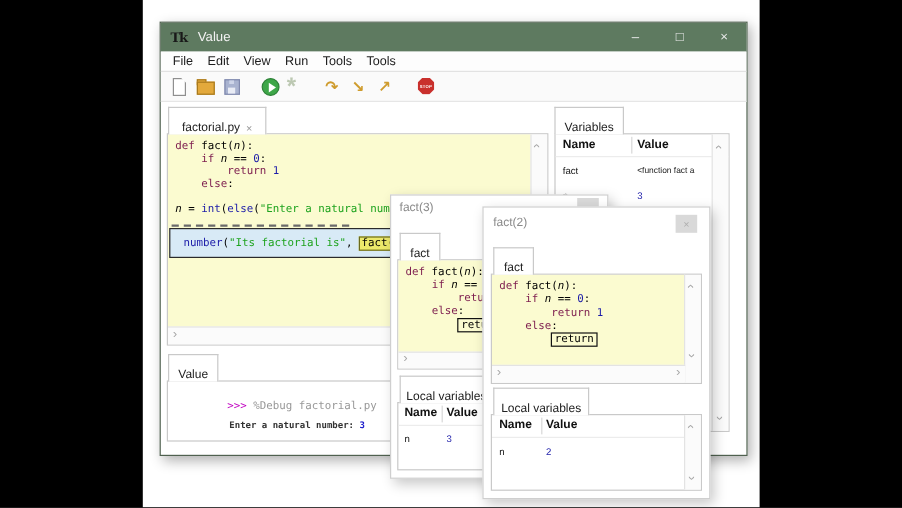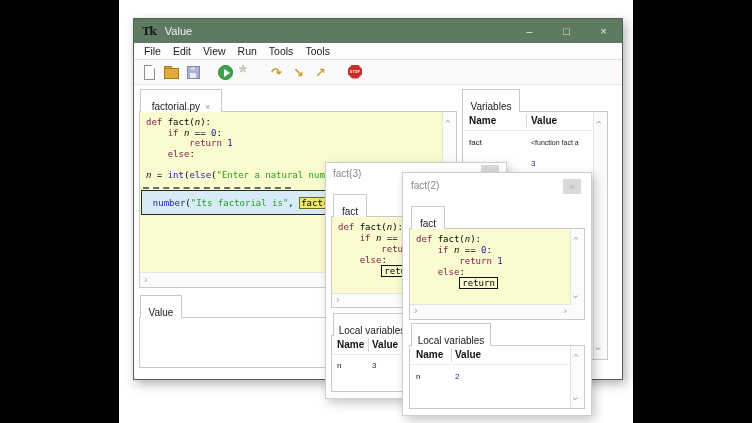--- a/index.html
+++ b/index.html
@@ -183,20 +183,26 @@
       <div class="scroll-h" style="right:13px;">
         <span class="chev" style="left:4px;top:1px;" style2="">›</span>
       </div>
     </div>
 
     <div class="abs tab" style="left:6px;top:276px;width:42px;height:23px;">
       <span>Value</span>
     </div>
 
     <div class="abs pane" style="left:5px;top:298px;width:318px;height:51px;">
+      <div class="shell-line" style="position:absolute;left:6px;top:5px;">
+        <span class="sh-prompt">&gt;&gt;&gt; </span><span class="sh-cmd">%Debug factorial.py</span>
+      </div>
+      <div class="sh-io" style="position:absolute;left:15px;top:23px;">
+        <span>Enter a natural number: </span><span class="sh-in">3</span>
+      </div>
     </div>
 
     <div class="abs tab" style="left:328px;top:70px;width:58px;height:23px;">
       <span>Variables</span>
     </div>
 
     <div class="abs pane" style="left:328px;top:92px;width:146px;height:249px;">
       <div class="vtable">
         <div class="vhead">
           <span class="vh" style="left:6px;">Name</span>

